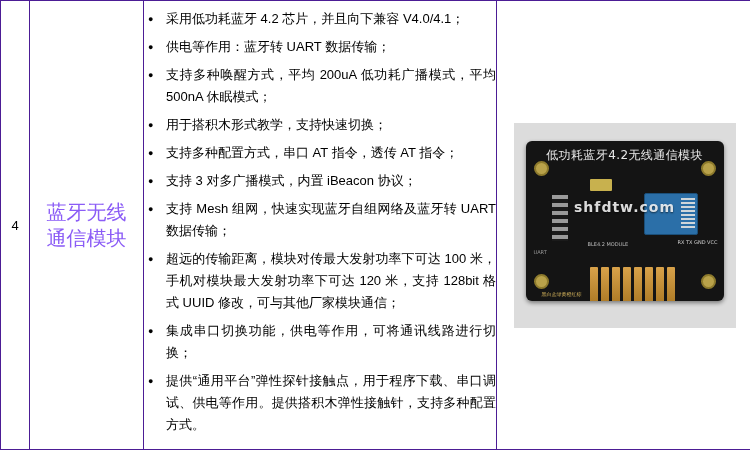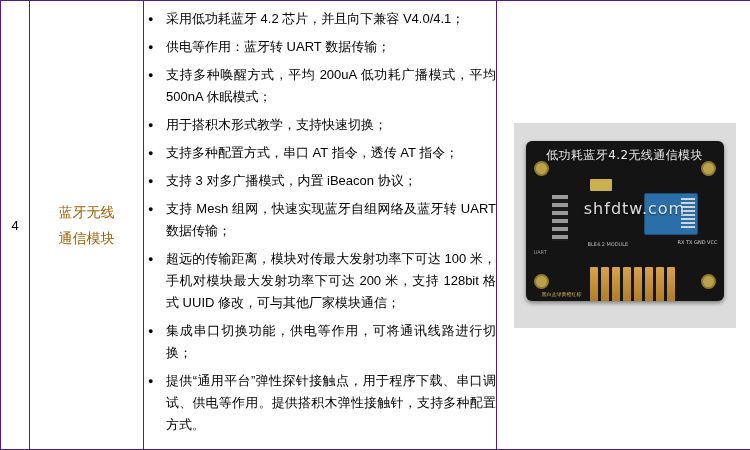--- a/index.html
+++ b/index.html
@@ -32,23 +32,23 @@
   }
   td.col-index {
     width: 28px;
     text-align: center;
     font-size: 13px;
     color: #000;
   }
   td.col-name {
     width: 113px;
     text-align: center;
-    font-size: 14px;
+    font-size: 20px;
     line-height: 26px;
-    color: #a16207;
+    color: #8b5cf6;
     padding: 0 4px;
   }
   td.col-features {
     width: 352px;
     vertical-align: top;
     padding: 6px 10px 6px 6px;
   }
   td.col-image {
     width: 255px;
     text-align: center;
@@ -222,26 +222,25 @@
     font-size: 5px;
     font-family: "DejaVu Sans", sans-serif;
   }
   .watermark {
     position: absolute;
     left: 0;
     top: 76px;
     width: 100%;
     text-align: center;
     color: rgba(255,255,255,0.85);
-    font-size: 16px;
-    font-weight: normal;
+    font-size: 14px;
+    font-weight: bold;
     font-family: "DejaVu Sans", sans-serif;
     letter-spacing: 1px;
     text-shadow: 0 1px 2px rgba(0,0,0,0.6);
-    padding-left: 10px;
   }
 </style>
 </head>
 <body>
 
 <div class="sheet">
   <table class="spec-table">
     <tbody>
         <tr>
       <td class="col-index">4</td>
@@ -253,21 +252,21 @@
         <ul class="feature-list">
           <li>采用低功耗蓝牙 4.2 芯片，并且向下兼容 V4.0/4.1；</li>
           <li>供电等作用：蓝牙转 UART 数据传输；</li>
           <li>支持多种唤醒方式，平均 200uA 低功耗广播模式，平均 500nA 休眠模式；</li>
           <li>用于搭积木形式教学，支持快速切换；</li>
           <li class="gap">支持多种配置方式，串口 AT 指令，透传 AT 指令；</li>
         </ul>
         <ul class="feature-list">
           <li>支持 3 对多广播模式，内置 iBeacon 协议；</li>
           <li>支持 Mesh 组网，快速实现蓝牙自组网络及蓝牙转 UART 数据传输；</li>
-          <li>超远的传输距离，模块对传最大发射功率下可达 100 米，手机对模块最大发射功率下可达 200 米，支持 128bit 格式 UUID 修改，可与其他厂家模块通信；</li>
+          <li>超远的传输距离，模块对传最大发射功率下可达 100 米，手机对模块最大发射功率下可达 120 米，支持 128bit 格式 UUID 修改，可与其他厂家模块通信；</li>
           <li>集成串口切换功能，供电等作用，可将通讯线路进行切换；</li>
           <li>提供“通用平台”弹性探针接触点，用于程序下载、串口调试、供电等作用。提供搭积木弹性接触针，支持多种配置方式。</li>
         </ul>
       </td>
       <td class="col-image">
         <div class="board-wrap">
           <div class="board">
             <div class="board-title">低功耗蓝牙4.2无线通信模块</div>
             <div class="pad tl"></div>
             <div class="pad tr"></div>

